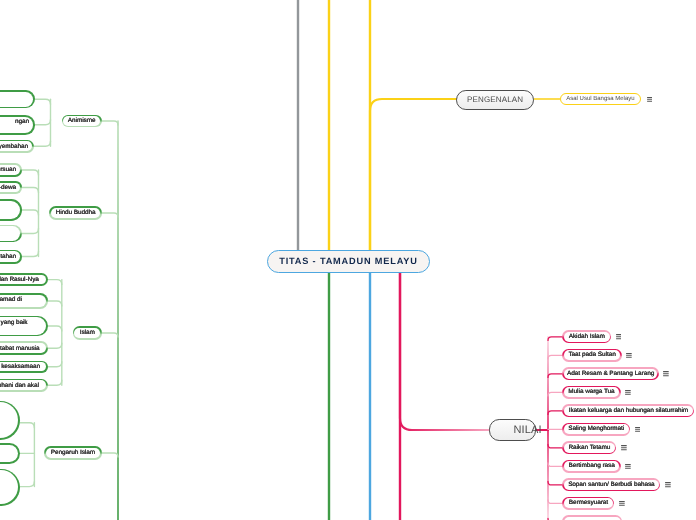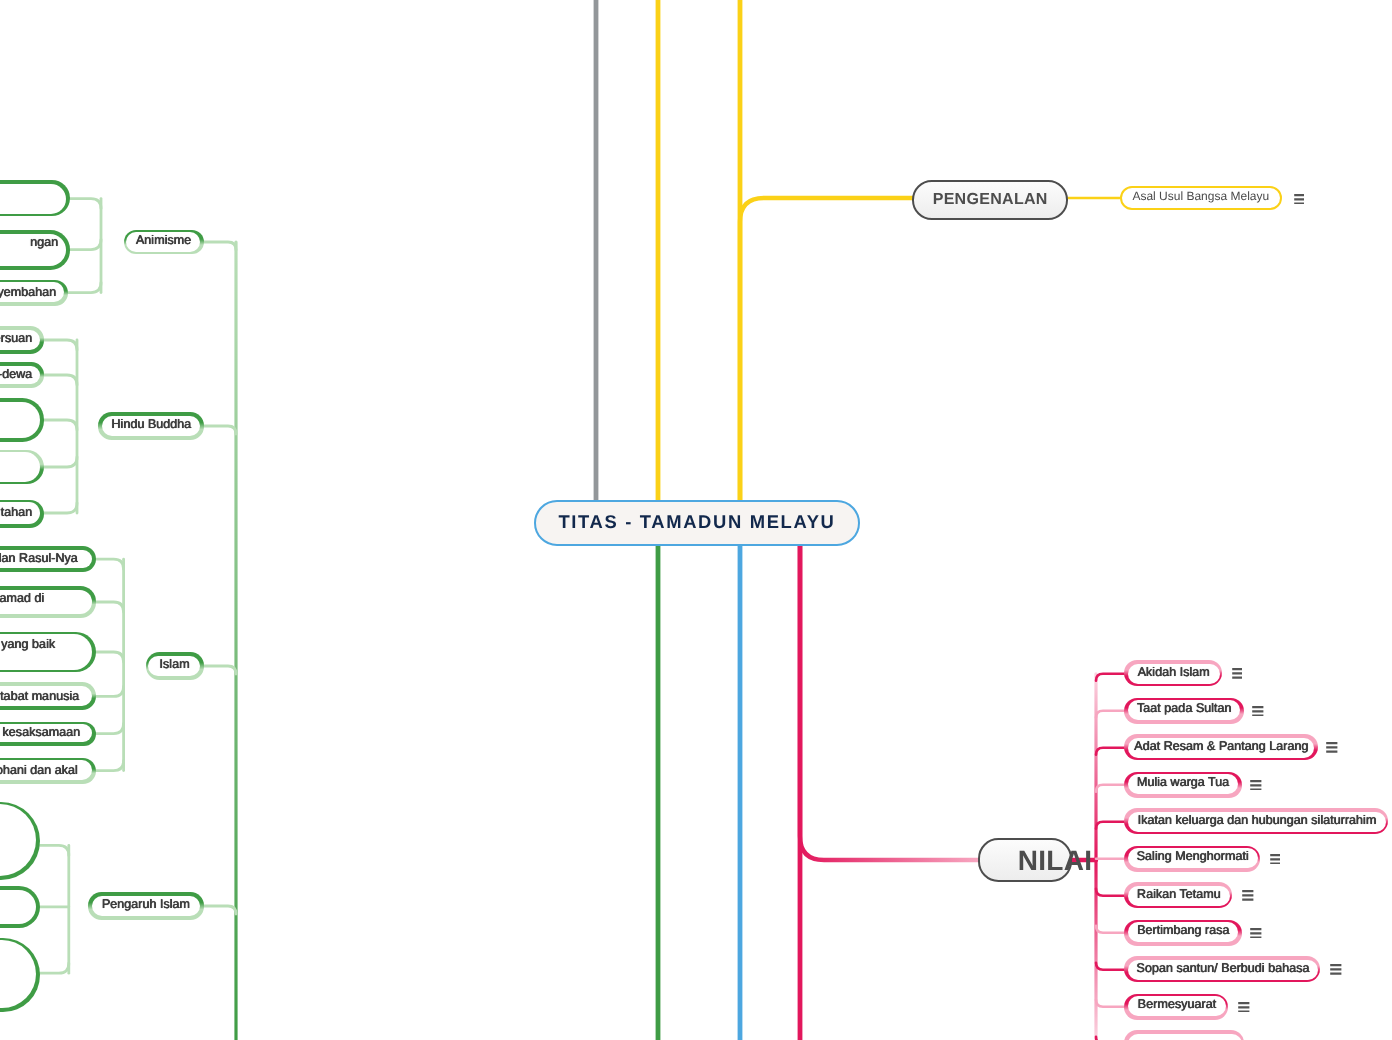--- a/index.html
+++ b/index.html
@@ -14,21 +14,21 @@
   .nodetext{display:block;}
   .leaftext{color:#3d3d3d;}
   .gborder{position:absolute;box-sizing:border-box;display:flex;align-items:center;
            justify-content:center;white-space:nowrap;color:#3d3d3d;}
   .gborder .inner{position:absolute;left:0;top:0;right:0;bottom:0;background:#fff;}
   .gborder .nodetext{position:relative;z-index:2;}
   .thick{text-shadow:0 0 0.35px currentColor,0.25px 0 0.2px currentColor;}
   .hb{position:absolute;}
   .root{background:#f7f4f2;color:#12284c;font-weight:bold;letter-spacing:0.83px;}
   .root .nodetext{position:relative;top:-1px;}
-  .mainbr{color:#4d4d4d;font-weight:bold;letter-spacing:0.15px;
+  .mainbr{color:#4d4d4d;font-weight:normal;letter-spacing:0.15px;
           background:linear-gradient(180deg,#fcfcfc 0%,#ededed 100%);
           border-color:#4d4d4d;text-align:right;}
 </style>
 </head>
 <body>
 
 <div id="canvas">
   <svg id="links">
       <path d="M 298 251 L 298 0" fill="none" stroke="#93979a" stroke-width="2.4" stroke-linecap="round"></path>
       <path d="M 329 251 L 329 0" fill="none" stroke="#fbd117" stroke-width="2.4" stroke-linecap="round"></path>
@@ -98,21 +98,21 @@
       <path d="M 34.4 453.4 L 19.7 453.4" fill="none" stroke="#b9deb7" stroke-width="1.4" stroke-linecap="round"></path>
       <path d="M 34.4 481.6 Q 34.4 486.6 29.4 486.6 L 19.7 486.6" fill="none" stroke="#b9deb7" stroke-width="1.4" stroke-linecap="round"></path>
     </svg>
   <div id="nodes">
       <div class="node root" style="left: 267px; top: 250px; width: 163px; height: 23px; border-width: 1.6px; border-color: rgb(77, 167, 224); border-radius: 11.5px; font-size: 9.2px;">
         <span class="nodetext">TITAS - TAMADUN MELAYU</span>
       </div>
       <div class="node mainbr" style="left: 456px; top: 89.8px; width: 78.2px; height: 19.8px; border-width: 1.5px; border-color: rgb(77, 77, 77); border-radius: 9.9px; font-size: 8px;">
         <span class="nodetext">PENGENALAN</span>
       </div>
-      <div class="node mainbr" style="left: 489px; top: 419.4px; width: 47px; height: 22px; border-width: 1.5px; border-color: rgb(77, 77, 77); border-radius: 10.2px; font-size: 14px; padding-left: 30px;">
+      <div class="node mainbr" style="left: 489px; top: 419.4px; width: 47px; height: 22px; border-width: 1.5px; border-color: rgb(77, 77, 77); border-radius: 10.2px; font-size: 11px; padding-left: 30px;">
         <span class="nodetext">NILAI</span>
       </div>
       <div class="node" style="left: 559.8px; top: 92.8px; width: 81.2px; height: 12.4px; border-width: 1.5px; border-color: rgb(251, 209, 23); border-radius: 6.2px; font-size: 6px;">
         <span class="nodetext">Asal Usul Bangsa Melayu</span>
       </div>
       <div class="hb" style="left: 646.7px; top: 96.6px; width: 5.8px; height: 5.6px;">
         <svg width="5.8" height="5.6" viewBox="0 0 58 56" preserveAspectRatio="none" style="display:block">
           <path d="M1 6 H57 M1 27 H57 M1 48 H57" stroke="#545454" stroke-width="11" stroke-linecap="butt" fill="none"></path>
         </svg>
       </div>

